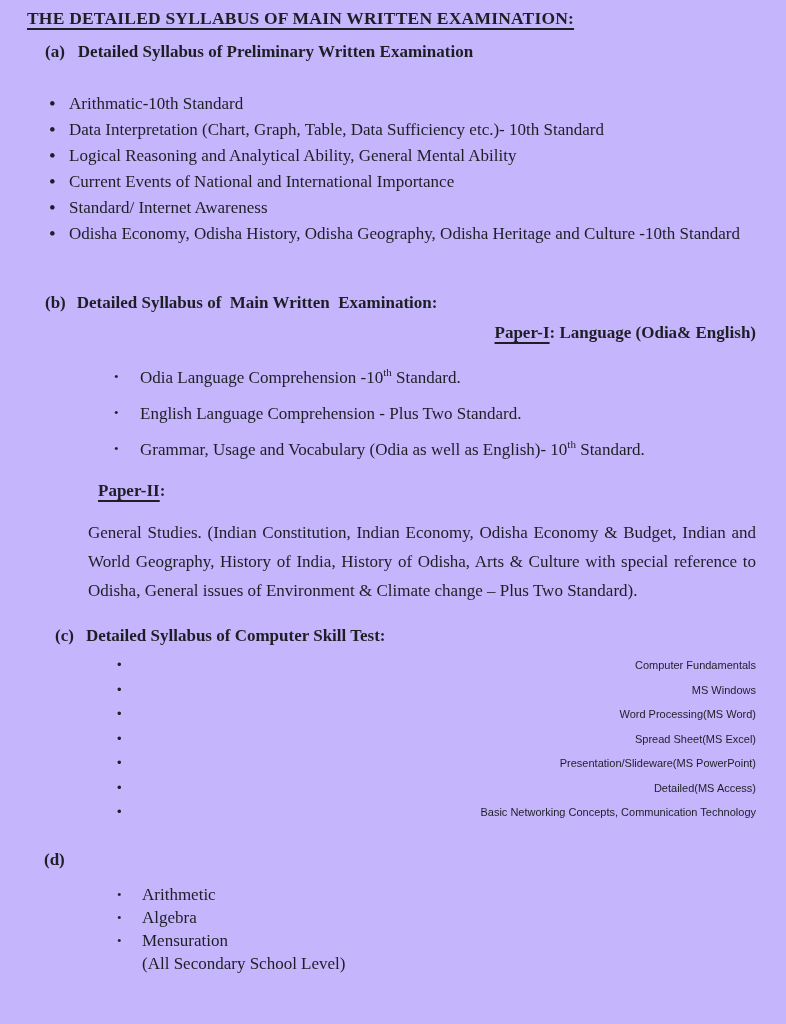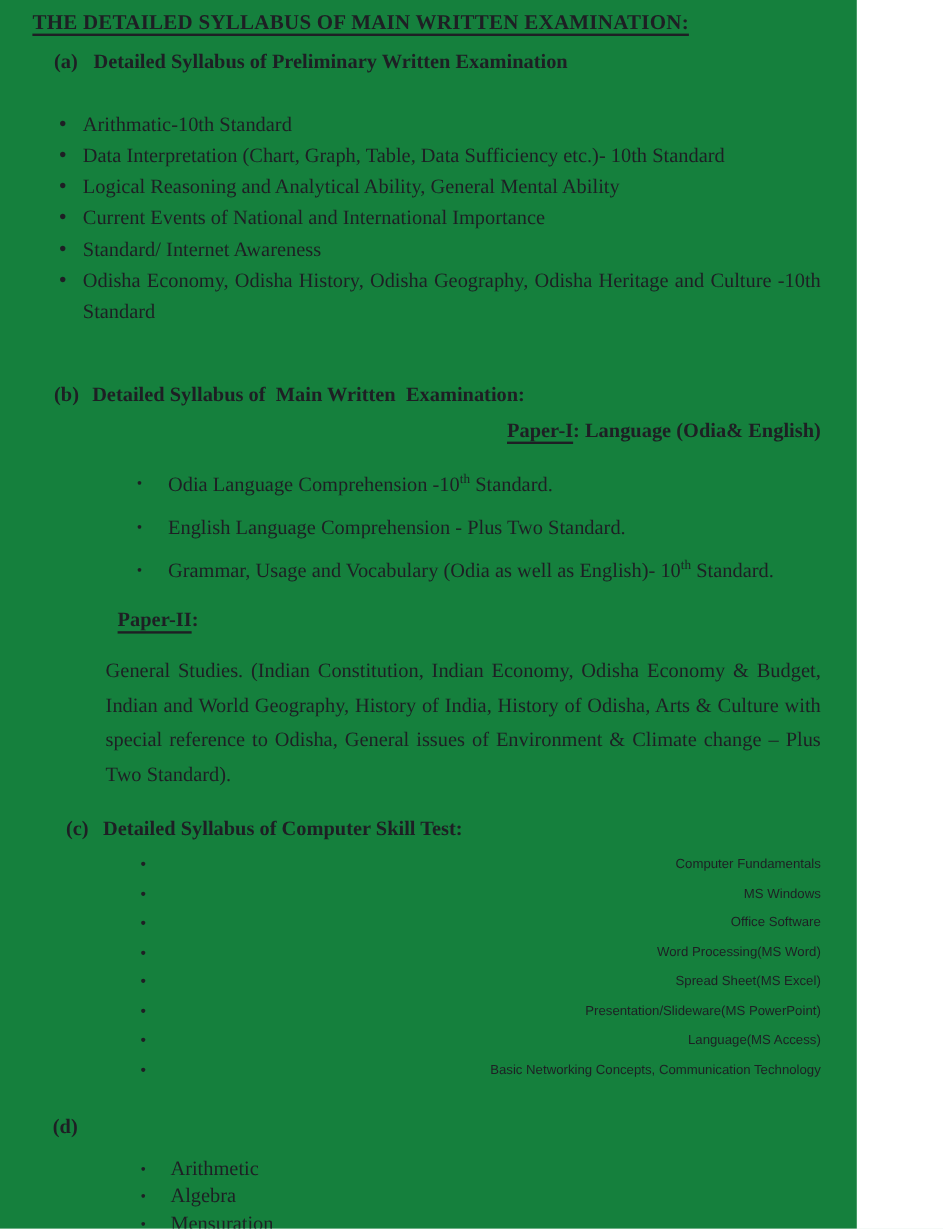--- a/index.html
+++ b/index.html
@@ -2,23 +2,23 @@
 <html><head>
 <meta charset="utf-8">
 <style>
   html, body {
     margin: 0;
     padding: 0;
     background: #ffffff;
   }
   .page {
     position: relative;
-    width: 714px;
+    width: 786px;
     height: 1024px;
-    background: #15803d;
+    background: #c4b5fd;
     color: #1e1f24;
     font-family: "Liberation Serif", serif;
     font-size: 17px;
     overflow: hidden;
     box-sizing: border-box;
     padding: 8px 30px 0 27px;
   }
   .ws-pre { white-space: pre-wrap; }
 
   
@@ -199,25 +199,24 @@
   <p class="para">General Studies. (Indian Constitution, Indian Economy, Odisha Economy &amp; Budget, Indian and World Geography, History of India, History of Odisha, Arts &amp; Culture with special reference to Odisha, General issues of Environment &amp; Climate change – Plus Two Standard).</p>
 
   <div class="sec-head head-c">
     <span class="lbl">(c)</span>
     <span class="txt">Detailed Syllabus of Computer Skill Test:</span>
   </div>
 
   <ul class="lv3 sans">
     <li>Computer Fundamentals</li>
     <li>MS Windows</li>
-    <li>Office Software</li>
     <li>Word Processing(MS Word)</li>
     <li>Spread Sheet(MS Excel)</li>
     <li>Presentation/Slideware(MS PowerPoint)</li>
-    <li>Language(MS Access)</li>
+    <li>Detailed(MS Access)</li>
     <li>Basic Networking Concepts, Communication Technology</li>
   </ul>
 
   <div class="sec-head head-d">
     <span class="lbl">(d)</span>
   </div>
 
   <ul class="lv3 serifd">
     <li>Arithmetic</li>
     <li>Algebra</li>

